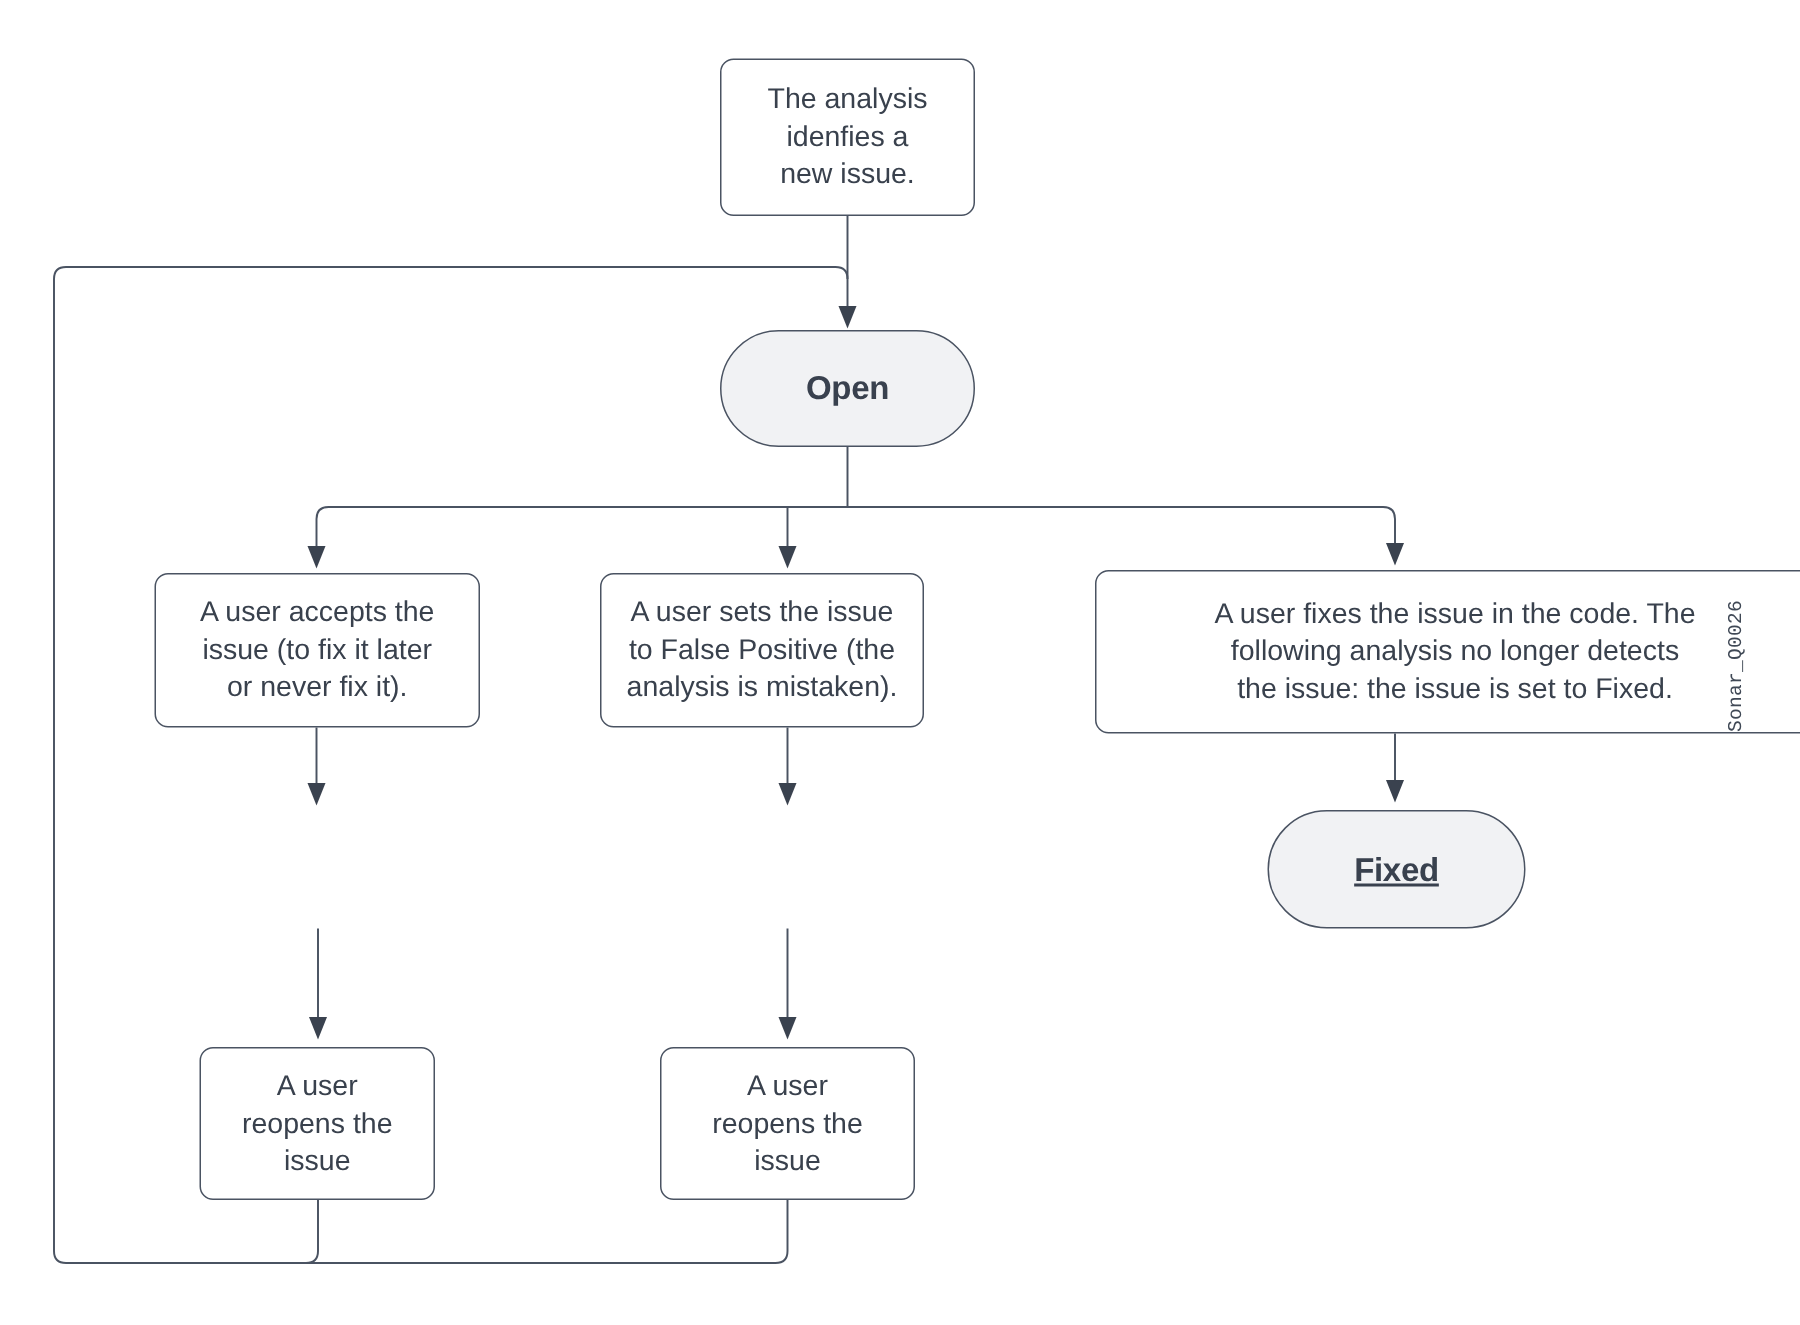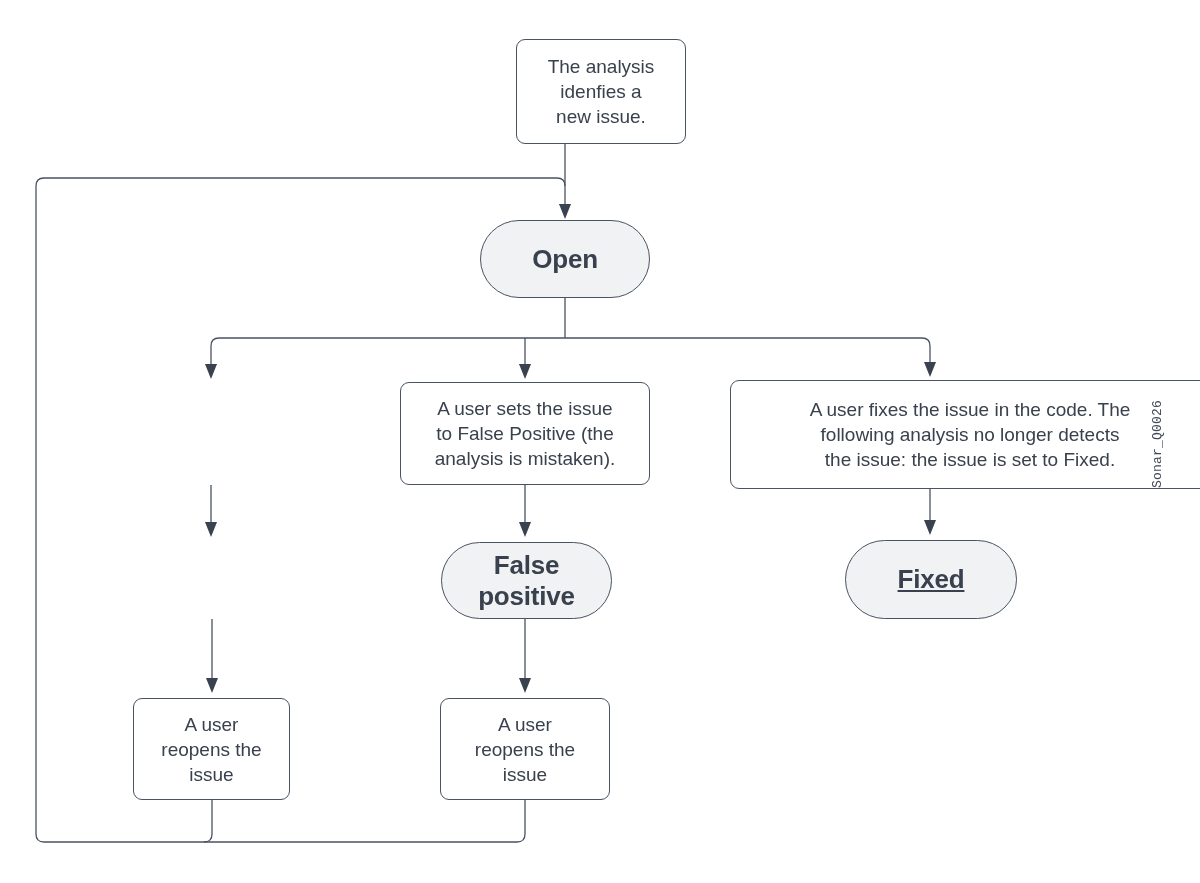--- a/index.html
+++ b/index.html
@@ -39,29 +39,29 @@
     border: 1.3px solid #4a5362;
     border-radius: 9px;
     font-size: 19px;
     line-height: 25px;
     white-space: pre-line;
   }
   .state {
     background: #f1f2f4;
     border: 1.3px solid #4a5362;
     font-weight: bold;
-    font-size: 26px;
+    font-size: 22px;
     letter-spacing: -0.2px;
     color: #39414e;
   }
   
-  #n-analysis        { left: 480px; top: 39px;  width: 170px; height: 105px; margin-left: 36px; }
+  #n-analysis        { left: 480px; top: 39px;  width: 170px; height: 105px; }
   #n-open            { left: 480px; top: 220px; width: 170px; height: 78px;  border-radius: 39px; }
   #n-accept-action   { left: 103px; top: 382px; width: 217px; height: 103px; }
-  #n-fp-action       { left: 400px; top: 382px; width: 250px; height: 103px; }
+  #n-fp-action       { left: 400px; top: 382px; width: 216px; height: 103px; }
   #n-fix-action      { left: 730px; top: 380px; width: 480px; height: 109px; }
   #n-accepted        { left: 128px; top: 542px; width: 169px; height: 77px;  border-radius: 39px; }
   #n-false-positive  { left: 441px; top: 542px; width: 171px; height: 77px;  border-radius: 39px; }
   #n-fixed           { left: 845px; top: 540px; width: 172px; height: 79px;  border-radius: 40px; text-decoration: underline; }
   #n-reopen-left     { left: 133px; top: 698px; width: 157px; height: 102px; }
   #n-reopen-middle   { left: 440px; top: 698px; width: 170px; height: 102px; }
   .watermark {
     position: absolute;
     left: 1157px;
     top: 444px;
@@ -108,31 +108,33 @@
     <path d="M525 619 V678"></path>
     <polygon points="519,678 531,678 525,693"></polygon>
   </svg>
 
   <div id="n-analysis" class="node process">The analysis
 idenfies a
 new issue.</div>
 
   <div id="n-open" class="node state">Open</div>
 
+  <div id="n-accept-action" class="node process">A user accepts the
+issue (to fix it later
+or never fix it).</div>
 
   <div id="n-fp-action" class="node process">A user sets the issue
 to False Positive (the
 analysis is mistaken).</div>
 
   <div id="n-fix-action" class="node process">A user fixes the issue in the code. The
 following analysis no longer detects
 the issue: the issue is set to Fixed.</div>
 
 
-  <div id="n-false-positive" class="node state">False positive</div>
 
   <div id="n-fixed" class="node state">Fixed</div>
 
   <div id="n-reopen-left" class="node process">A user
 reopens the
 issue</div>
 
   <div id="n-reopen-middle" class="node process">A user
 reopens the
 issue</div>

